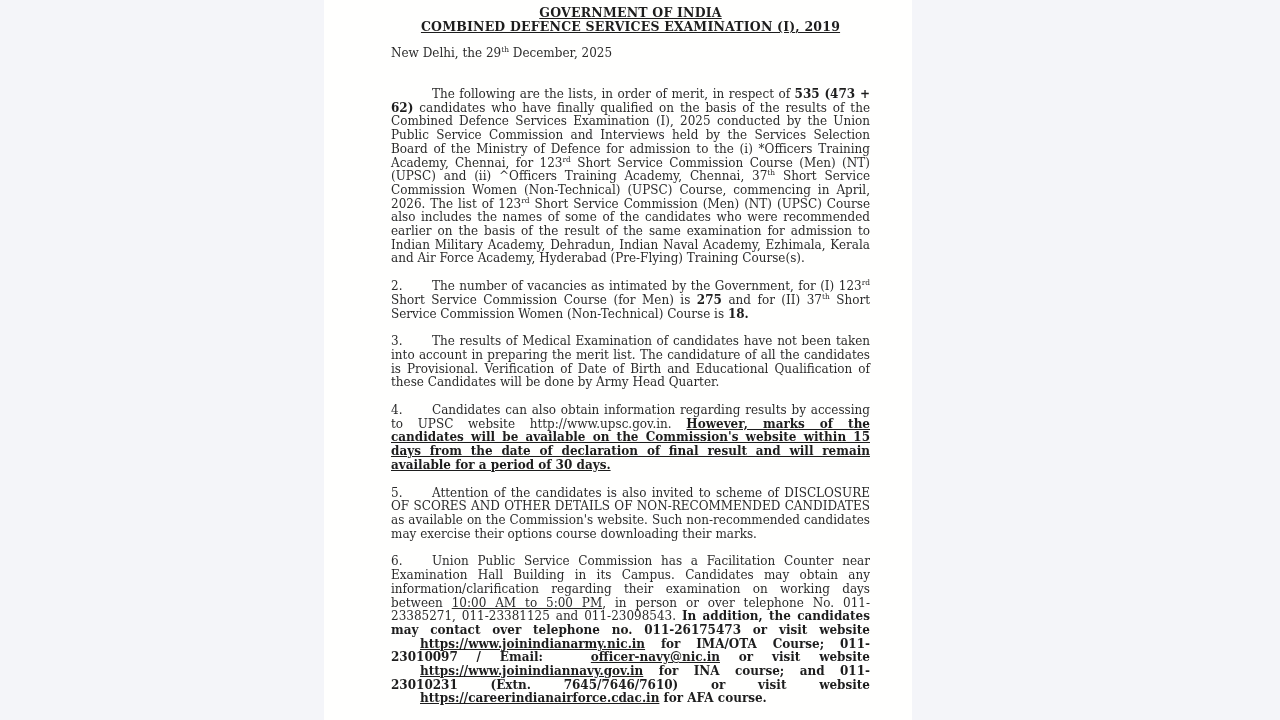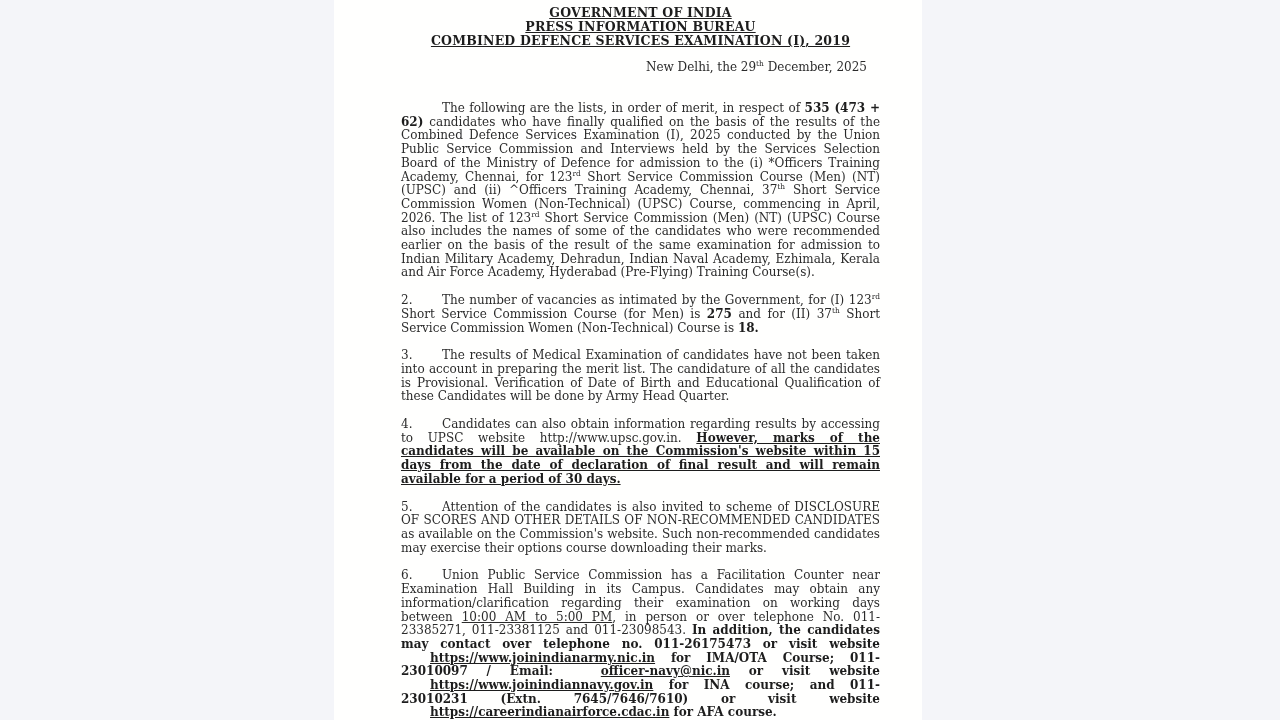--- a/index.html
+++ b/index.html
@@ -17,42 +17,41 @@
   }
   .canvas{
     position:relative;
     width:1280px;
     height:720px;
     overflow:hidden;
     background:var(--canvas_bg);
   }
   .page{
     position:absolute;
-    left:334px;
+    left:324px;
     top:0;
     width:588px;
     height:720px;
     background:var(--page_bg);
     padding:6px 42px 0 67px;
   }
   .doc-header{
     text-align:center;
   }
   .h-line{
     font-weight:bold;
     font-size:12.5px;
     line-height:14px;
     text-decoration:underline;
     color:var(--bold_color);
     letter-spacing:0.2px;
     white-space:nowrap;
   }
   .dateline{
     margin-top:12px;
-    text-align:right;
     padding-right:13px;
     font-size:12px;
     line-height:14px;
   }
   .para{
     margin:14px 0 0 0;
     font-size:12px;
     line-height:13.7px;
     text-align:justify;
   }
@@ -68,21 +67,20 @@
   .sup{font-size:0.62em;vertical-align:super;line-height:0;}
   .nw{white-space:nowrap;margin-left:29px;}
 </style>
 </head>
 <body>
 
 <div class="canvas">
   <div class="page">
     <div class="doc-header">
       <div class="h-line">GOVERNMENT OF INDIA</div>
-      <div class="h-line">PRESS INFORMATION BUREAU</div>
       <div class="h-line">COMBINED DEFENCE SERVICES EXAMINATION (I), 2019</div>
     </div>
     <div class="dateline"><span>New Delhi, the 29</span><span class="sup">th</span><span> December, 2025</span></div>
     <div class="paras">
         <p class="para first"><span class="pnum"></span><span class="ptext"><span>The following are the lists, in order of merit, in respect of </span><span class="b">535 (473 + 62)</span><span> candidates who have finally qualified on the basis of the results of the Combined Defence Services Examination (I), 2025 conducted by the Union Public Service Commission and Interviews held by the Services Selection Board of the Ministry of Defence for admission to the (i)  *Officers Training Academy, Chennai,  for 123</span><span class="sup">rd</span><span> Short Service Commission Course (Men) (NT) (UPSC) and (ii) ^Officers Training Academy, Chennai, 37</span><span class="sup">th</span><span> Short Service Commission Women (Non-Technical) (UPSC) Course,  commencing in April, 2026.  The list of 123</span><span class="sup">rd</span><span>  Short Service Commission (Men) (NT) (UPSC) Course also includes the names of some of the candidates who were recommended earlier on the basis of the result of the same examination for admission to Indian Military Academy, Dehradun, Indian Naval Academy, Ezhimala, Kerala and Air Force Academy,  Hyderabad (Pre-Flying) Training Course(s).</span></span></p>
         <p class="para"><span class="pnum">2.</span><span class="ptext"><span>The number of vacancies as intimated by the Government, for (I) 123</span><span class="sup">rd</span><span> Short Service Commission Course (for Men) is </span><span class="b">275</span><span> and for (II) 37</span><span class="sup">th</span><span> Short Service Commission Women (Non-Technical) Course is </span><span class="b">18.</span></span></p>
         <p class="para"><span class="pnum">3.</span><span class="ptext"><span>The results of Medical Examination of candidates have not been taken into account in preparing the merit list. The candidature of all the candidates is Provisional.  Verification of Date of Birth and Educational Qualification of these Candidates will be done by Army Head Quarter.</span></span></p>
         <p class="para"><span class="pnum">4.</span><span class="ptext"><span>Candidates can also obtain information regarding results by accessing to UPSC website http://www.upsc.gov.in.  </span><span class="b u">However, marks of the candidates will be available on the Commission's website within 15 days from the date of declaration of final result and will remain available for a period of  30 days.</span></span></p>
         <p class="para"><span class="pnum">5.</span><span class="ptext"><span>Attention of the candidates is also invited to scheme of DISCLOSURE OF SCORES AND OTHER DETAILS OF NON-RECOMMENDED CANDIDATES as available on the Commission's website. Such non-recommended candidates may exercise their options course downloading their marks.</span></span></p>
         <p class="para"><span class="pnum">6.</span><span class="ptext"><span>Union Public Service Commission has a Facilitation Counter near Examination Hall Building in its Campus. Candidates may obtain any information/clarification regarding their examination on working days between </span><span class="u">10:00 AM to 5:00 PM</span><span>, in person or over telephone No. 011-23385271, 011-23381125 and 011-23098543.  </span><span class="b">In addition, the candidates may contact over telephone no. 011-26175473 or visit website </span><span class="b u nw">https://www.joinindianarmy.nic.in</span><span class="b"> for IMA/OTA Course; 011-23010097 / Email: </span><span class="b u nw">officer-navy@nic.in</span><span class="b"> or visit website </span><span class="b u nw">https://www.joinindiannavy.gov.in</span><span class="b"> for INA course; and 011-23010231 (Extn. 7645/7646/7610) or visit website </span><span class="b u nw">https://careerindianairforce.cdac.in</span><span class="b"> for AFA course.</span></span></p>

